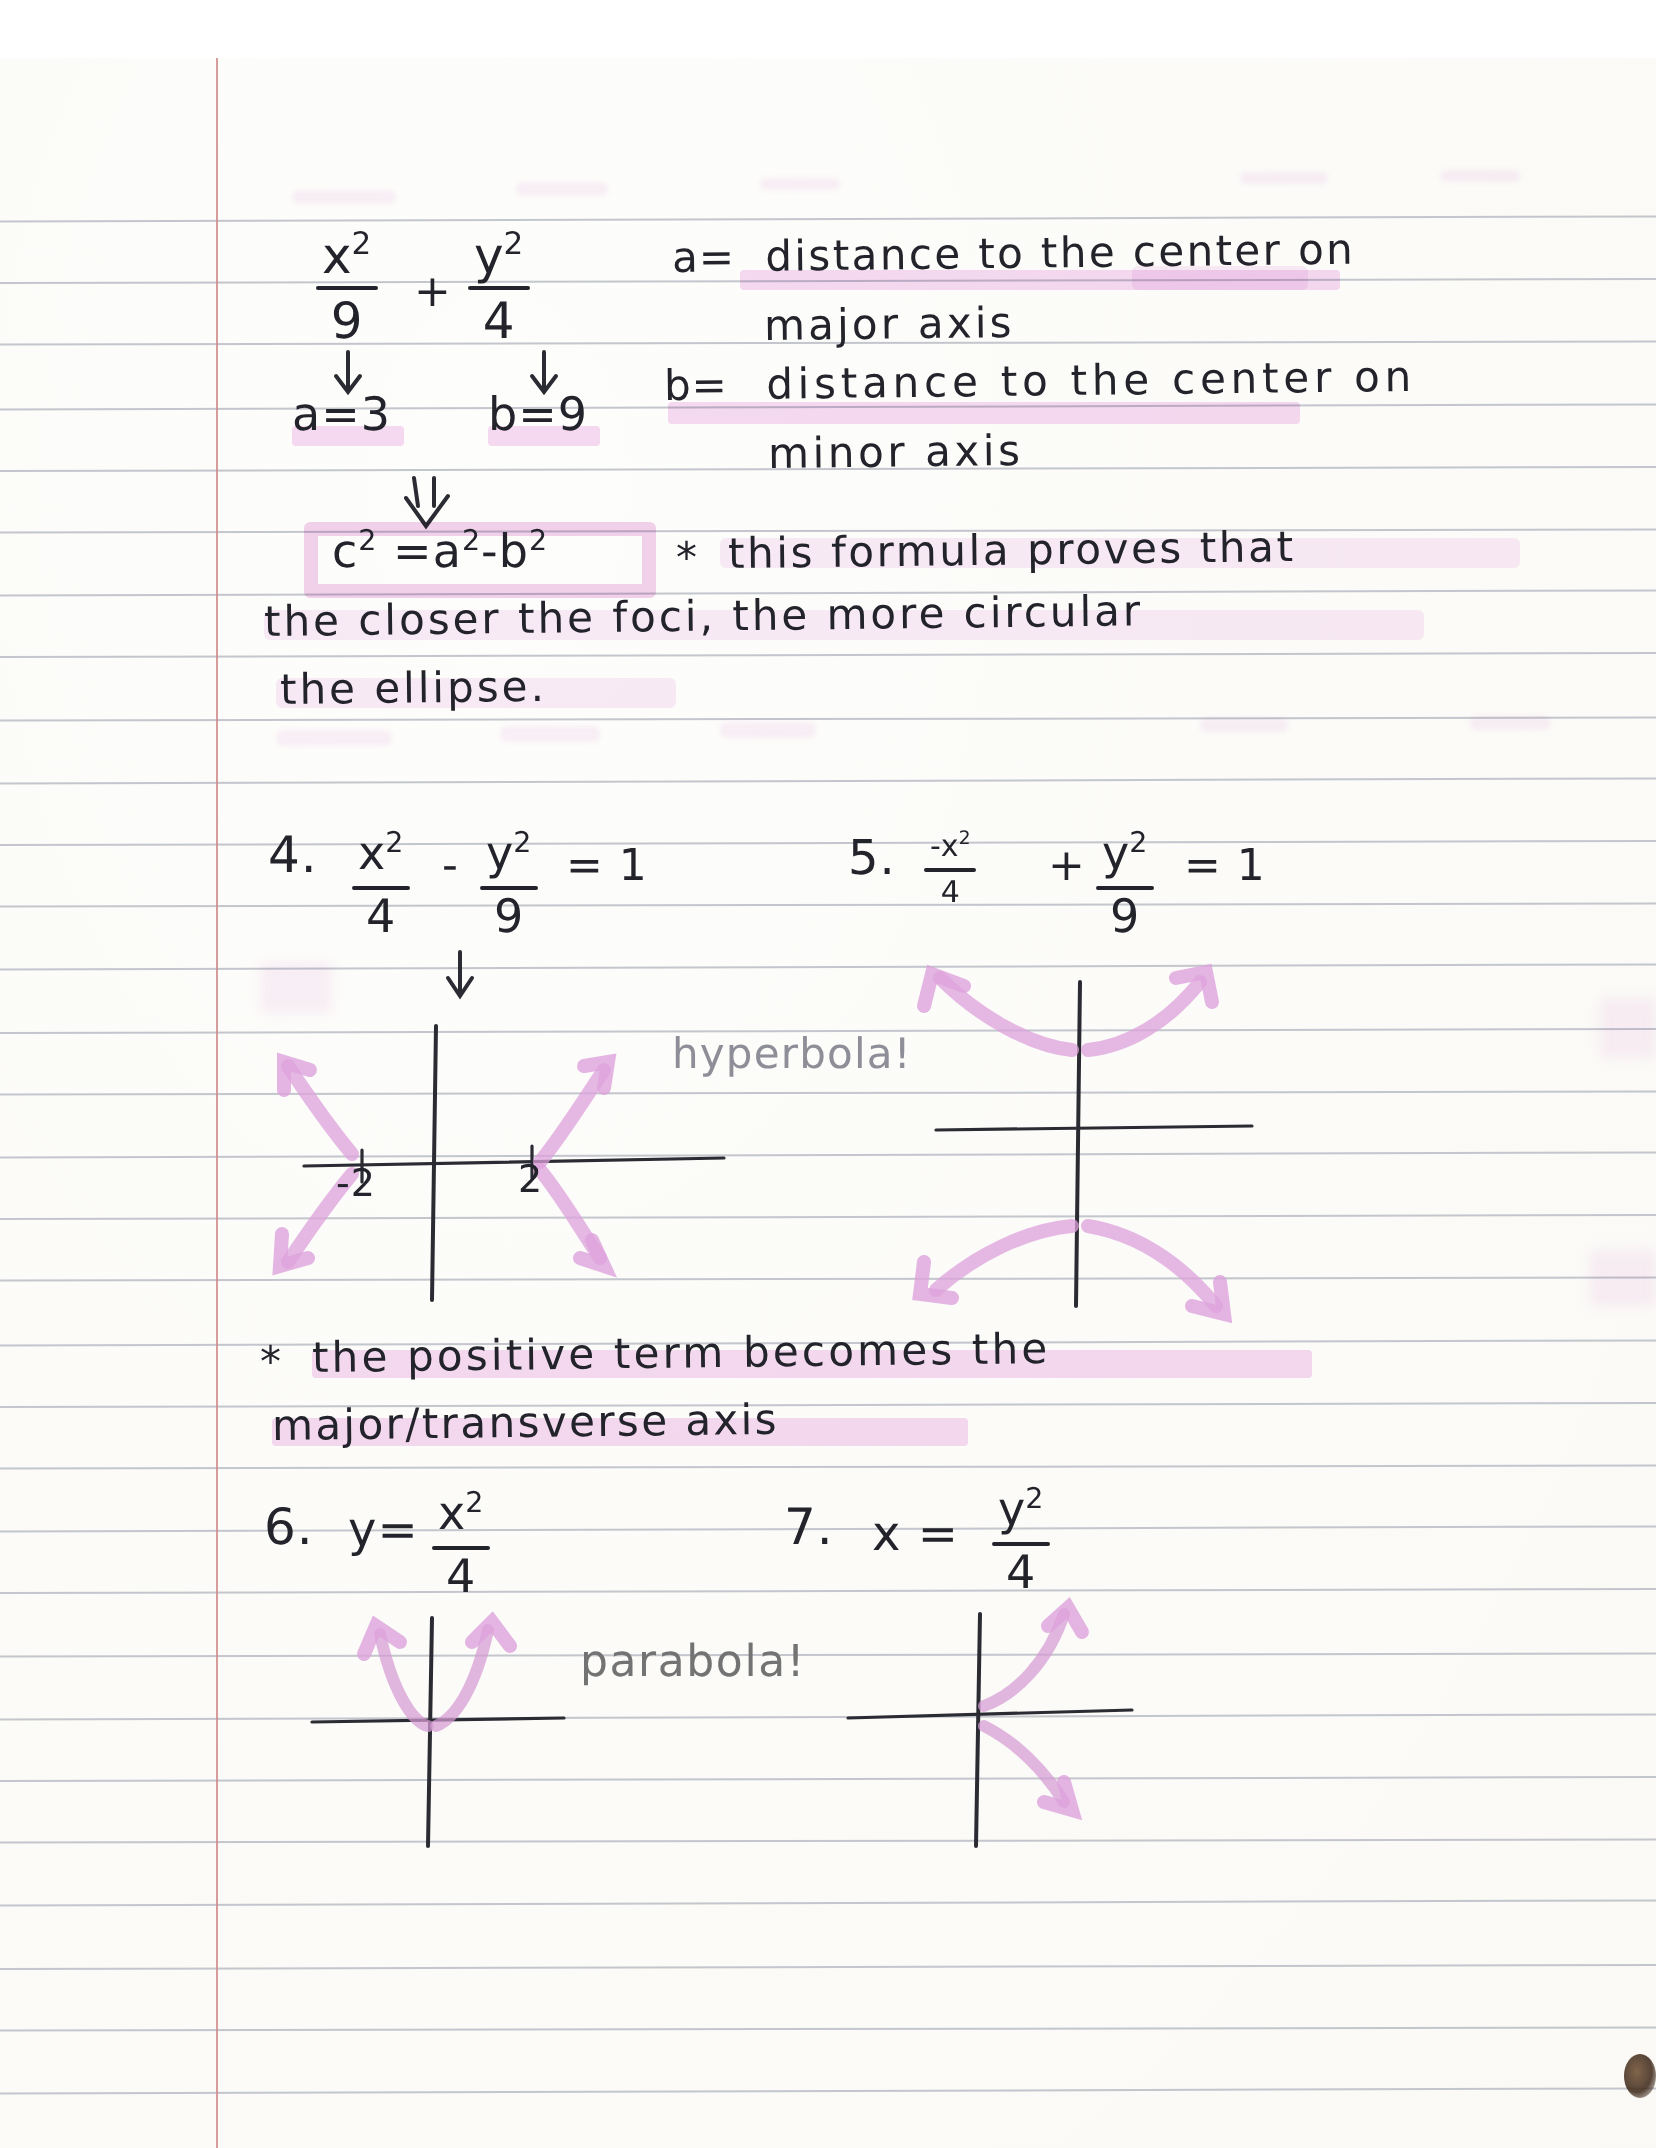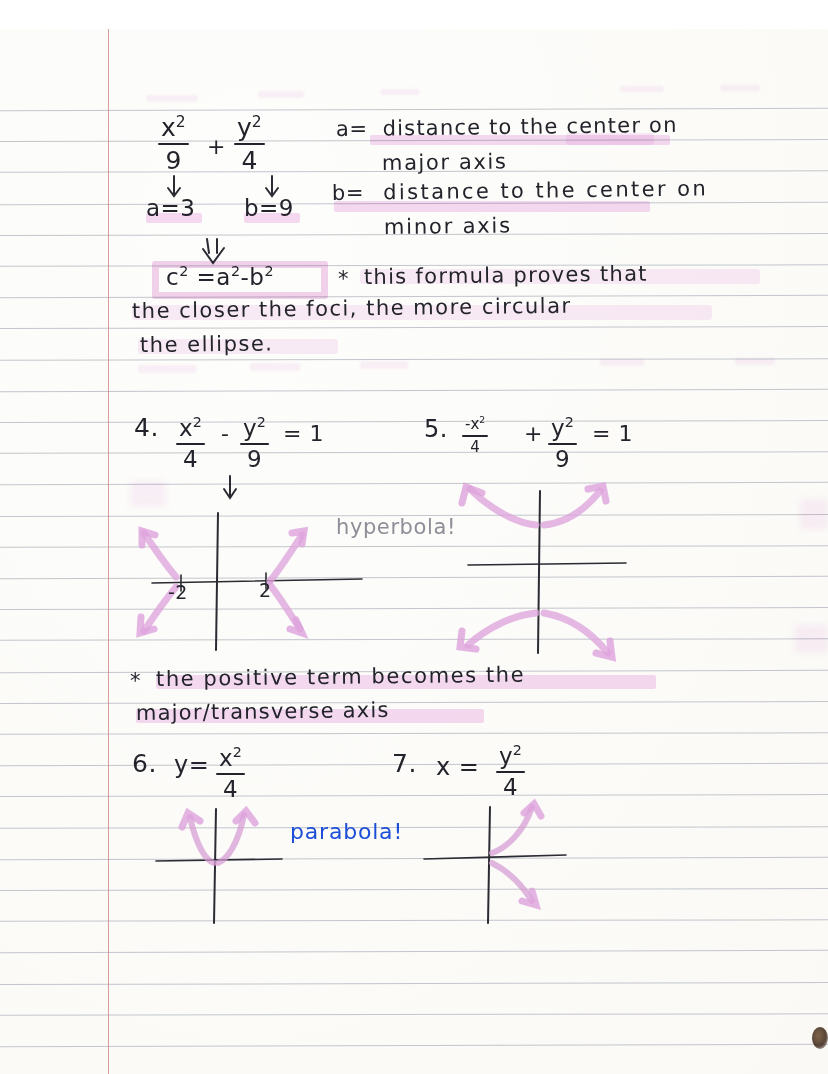--- a/index.html
+++ b/index.html
@@ -269,21 +269,21 @@
 
   <svg style="left:150px;top:776px;" width="220" height="130">
     <path class="axis" d="M66,4 L64,118"></path>
     <path class="axis-thin" d="M6,56 L132,54"></path>
     <path class="curve2" d="M64,58 C56,56 46,40 40,12"></path>
     <path class="arrowhead" d="M32,22 L38,8 L50,16"></path>
     <path class="curve2" d="M68,58 C78,54 88,38 94,10"></path>
     <path class="arrowhead" d="M86,16 L96,6 L105,18"></path>
   </svg>
 
-  <div class="hw pencil" style="left:290px;top:790px;font-size:22px;letter-spacing:.8px;color:#1d4ed8;">parabola!</div>
+  <div class="hw pencil" style="left:290px;top:790px;font-size:22px;letter-spacing:.8px;color:#737373;">parabola!</div>
 
   <svg style="left:420px;top:772px;" width="220" height="135">
     <path class="axis" d="M70,6 L68,122"></path>
     <path class="axis-thin" d="M4,58 L146,54"></path>
     <path class="curve2" d="M72,52 C88,46 104,30 112,6"></path>
     <path class="arrowhead" d="M104,12 L114,3 L121,15"></path>
     <path class="curve2" d="M72,62 C88,70 102,84 112,100"></path>
     <path class="arrowhead" d="M102,100 L116,104 L112,90"></path>
   </svg>
 

